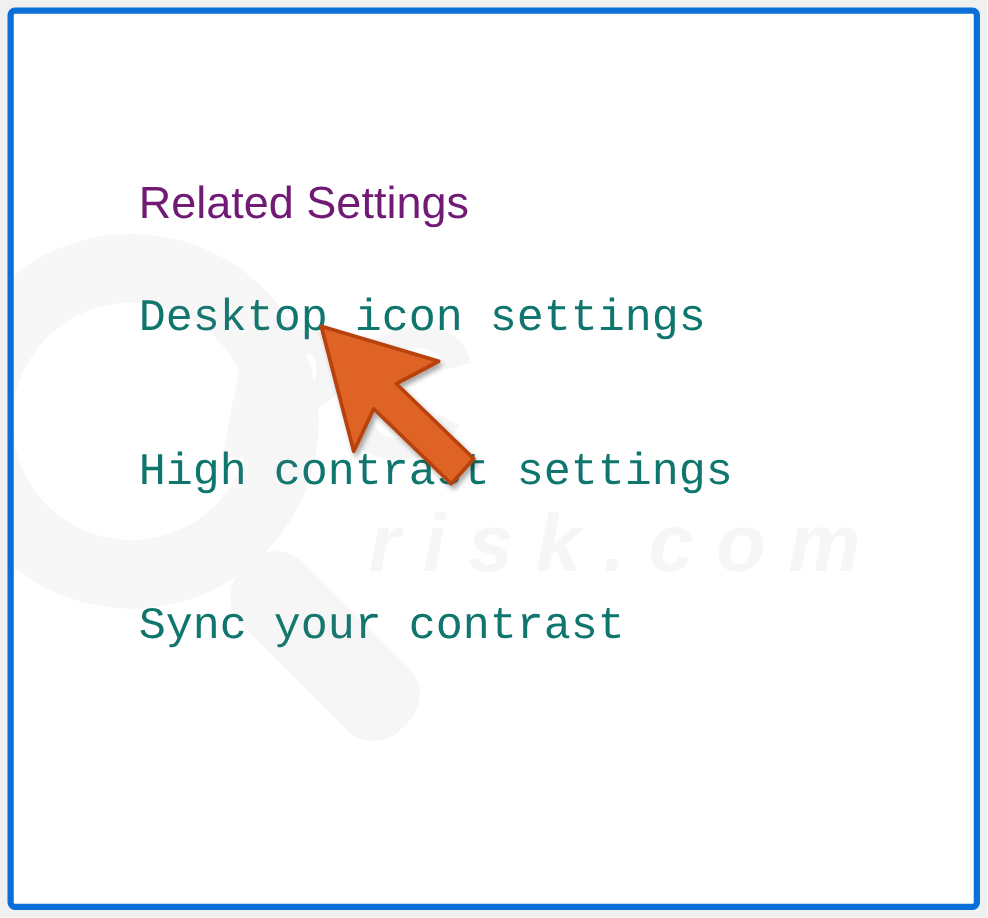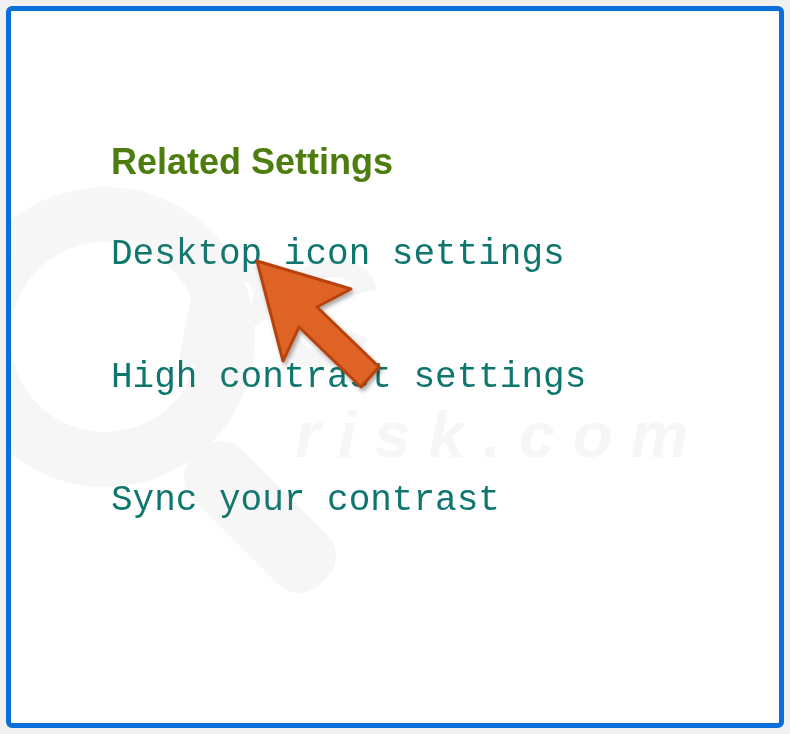--- a/index.html
+++ b/index.html
@@ -21,22 +21,22 @@
       border: 5px solid #0a6fd8;
       border-radius: 6px;
       position: relative;
       overflow: hidden;
     }
     .content {
       padding: 130px 0 0 100px;
     }
     .section-heading {
       font-size: 36px;
-      font-weight: 700;
-      color: #4d7c0f;
+      font-weight: 400;
+      color: #701a75;
       margin-bottom: 50px;
     }
     .settings-link {
       display: block;
       font-size: 36px;
       font-weight: 400;
       color: #0f766e;
       text-decoration: none;
       margin-bottom: 80px;
       cursor: pointer;

